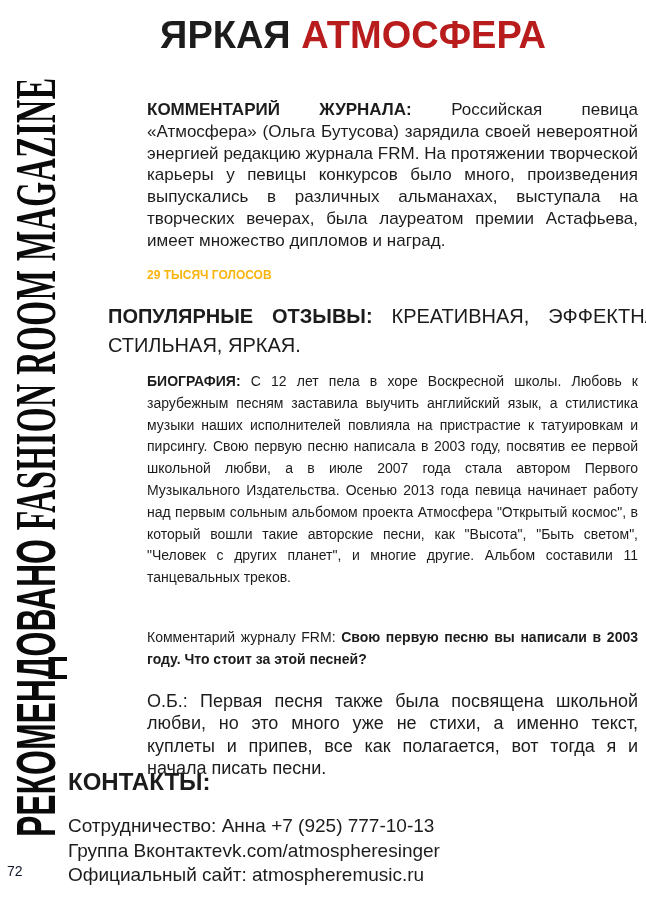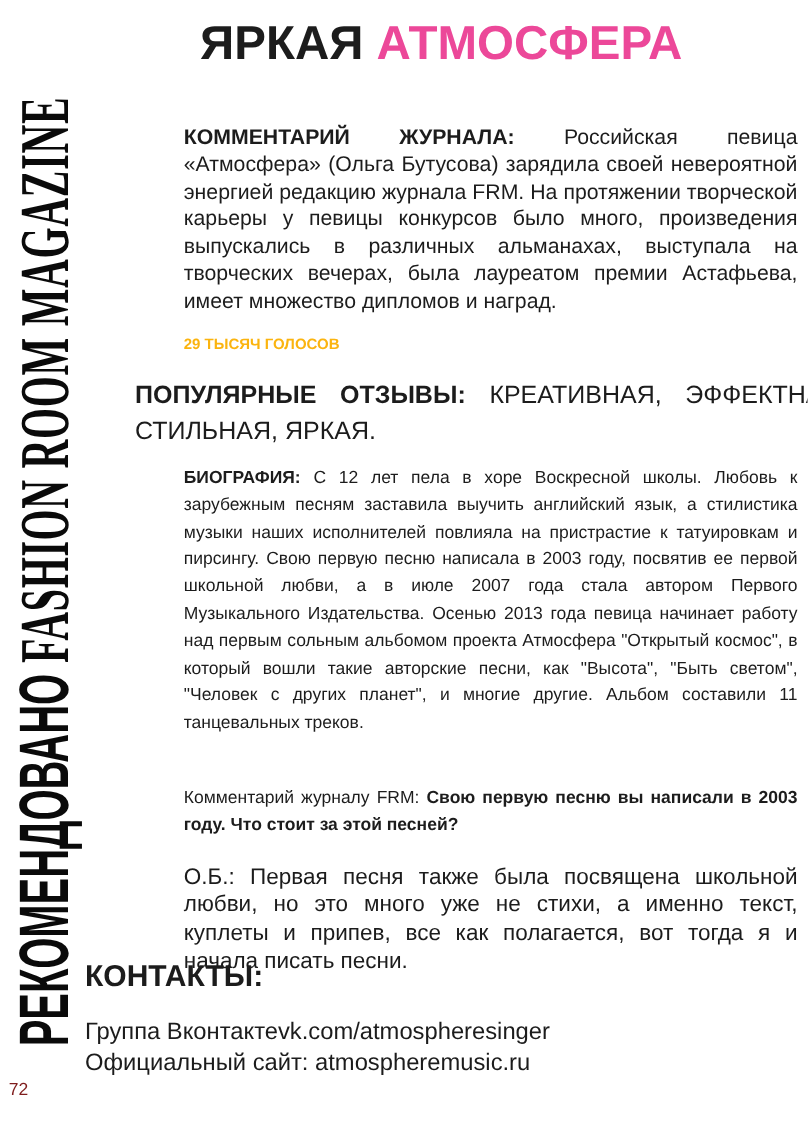--- a/index.html
+++ b/index.html
@@ -80,46 +80,47 @@
     top:768px; left:68px;
     font-size:24px; font-weight:bold;
   }
   .contacts {
     top:814px; left:68px;
     font-size:19px; line-height:24.5px;
   }
   .page-num {
     top:863px; left:7px;
     font-size:14px;
-    color:#7f1d1d;
+    color:#0f172a;
     text-align:right;
   }
   b { font-weight:bold; }
 </style>
 </head>
 <body>
 
 <div class="banner">
   <span class="banner-inner"><span class="banner-sans">РЕКОМЕНДОВАНО </span><span class="banner-serif">FASHION ROOM MAGAZINE</span></span>
 </div>
 
-<div class="title"><span>ЯРКАЯ </span><span style="color: #ec4899;">АТМОСФЕРА</span></div>
+<div class="title"><span>ЯРКАЯ </span><span style="color: #b91c1c;">АТМОСФЕРА</span></div>
 
 <div class="block p-comment"><b>КОММЕНТАРИЙ ЖУРНАЛА: </b><span>Российская певица «Атмосфера» (Ольга Бутусова) зарядила своей невероятной энергией редакцию журнала FRM. На протяжении творческой карьеры у певицы конкурсов было много, произведения выпускались в различных альманахах, выступала на творческих вечерах, была лауреатом премии Астафьева, имеет множество дипломов и наград.</span></div>
 
 <div class="block votes" style="color: rgb(251, 180, 15);">29 ТЫСЯЧ ГОЛОСОВ</div>
 
 <div class="block p-popular"><b>ПОПУЛЯРНЫЕ ОТЗЫВЫ: </b><span>КРЕАТИВНАЯ, ЭФФЕКТНАЯ, СТИЛЬНАЯ, ЯРКАЯ.</span></div>
 
 <div class="block p-bio"><b>БИОГРАФИЯ: </b><span>С 12 лет пела в хоре Воскресной школы. Любовь к зарубежным песням заставила выучить английский язык, а стилистика музыки наших исполнителей повлияла на пристрастие к татуировкам и пирсингу. Свою первую песню написала в 2003 году, посвятив ее первой школьной любви, а в июле 2007 года стала автором Первого Музыкального Издательства. Осенью 2013 года певица начинает работу над первым сольным альбомом проекта Атмосфера "Открытый космос", в который вошли такие авторские песни, как "Высота", "Быть светом", "Человек с других планет", и многие другие. Альбом составили 11 танцевальных треков.</span></div>
 
 <div class="block p-frm"><span>Комментарий журналу FRM: </span><b>Свою первую песню вы написали в 2003 году. Что стоит за этой песней?</b></div>
 
 <div class="block p-ob">О.Б.: Первая песня также была посвящена школьной любви, но это много уже не стихи, а именно текст, куплеты и припев, все как полагается, вот тогда я и начала писать песни.</div>
 
 <div class="block contacts-heading">КОНТАКТЫ:</div>
 
 <div class="block contacts">
+  <div>Сотрудничество: Анна +7 (925) 777-10-13</div>
   <div>Группа Вконтактеvk.com/atmospheresinger</div>
   <div>Официальный сайт: atmospheremusic.ru</div>
 </div>
 
 <div class="block page-num">72</div>
 
 </body></html>

